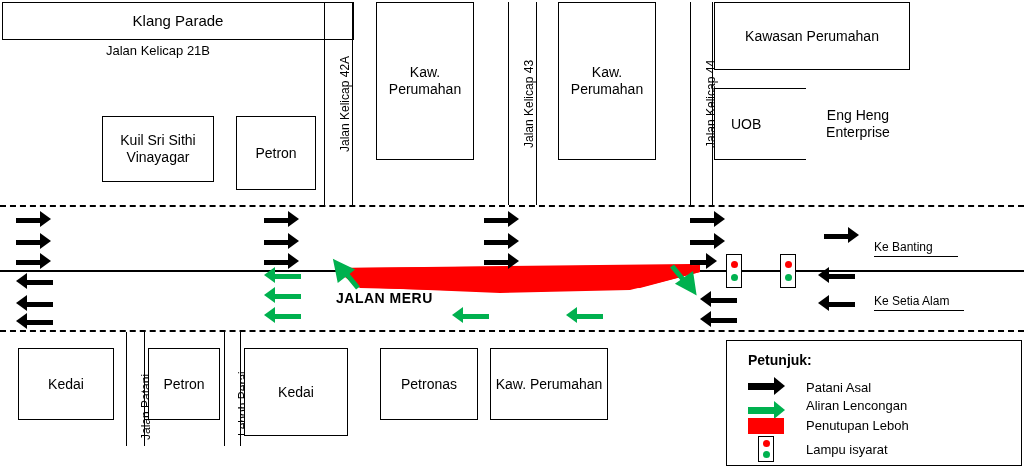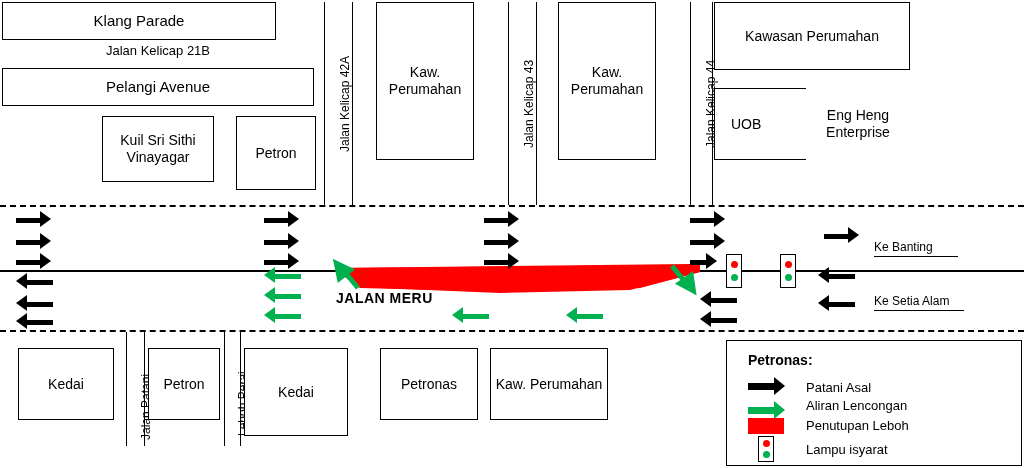--- a/index.html
+++ b/index.html
@@ -139,31 +139,28 @@
   .underline-sq {
     position: absolute;
     border-bottom: 1px solid #000;
   }
 </style>
 </head>
 <body>
 
 <div id="stage">
 
-  <div class="box" style="left:2px;top:2px;width:274px;height:38px;font-size:15px;">
+  <div class="box" style="left:2px;top:2px;width:352px;height:38px;font-size:15px;">
     <span>Klang Parade</span>
   </div>
 
   <div class="plain-label" style="left:2px;top:43px;width:312px;">
     <span>Jalan Kelicap 21B</span>
   </div>
 
-  <div class="box" style="left:2px;top:68px;width:312px;height:38px;font-size:15px;">
-    <span>Pelangi Avenue</span>
-  </div>
 
   <div class="box" style="left:102px;top:116px;width:112px;height:66px;">
     <span>Kuil Sri Sithi Vinayagar</span>
   </div>
 
   <div class="box" style="left:236px;top:116px;width:80px;height:74px;">
     <span>Petron</span>
   </div>
 
   <div class="box" style="left:376px;top:2px;width:98px;height:158px;">
@@ -388,21 +385,21 @@
   </div>
 
   <div class="box" style="left:490px;top:348px;width:118px;height:72px;">
     <span>Kaw. Perumahan</span>
   </div>
 
 
   <div class="legend" style="left:726px;top:340px;width:296px;height:126px;"></div>
 
   <div class="legend-title" style="left:748px;top:352px;">
-    <span>Petronas:</span>
+    <span>Petunjuk:</span>
   </div>
 
   <div class="arrow ar-right blk" style="left:748px;top:382px;">
     <div class="arrow-shaft" style="left:0;top:1px;width:28px;height:7px;background:currentColor;"></div>
     <div class="arrow-head" style="left:26px;top:-5px;border-top-width:9px;border-bottom-width:9px;"></div>
   </div>
   <div class="legend-text" style="left:806px;top:380px;">
     <span>Patani Asal</span>
   </div>
 

